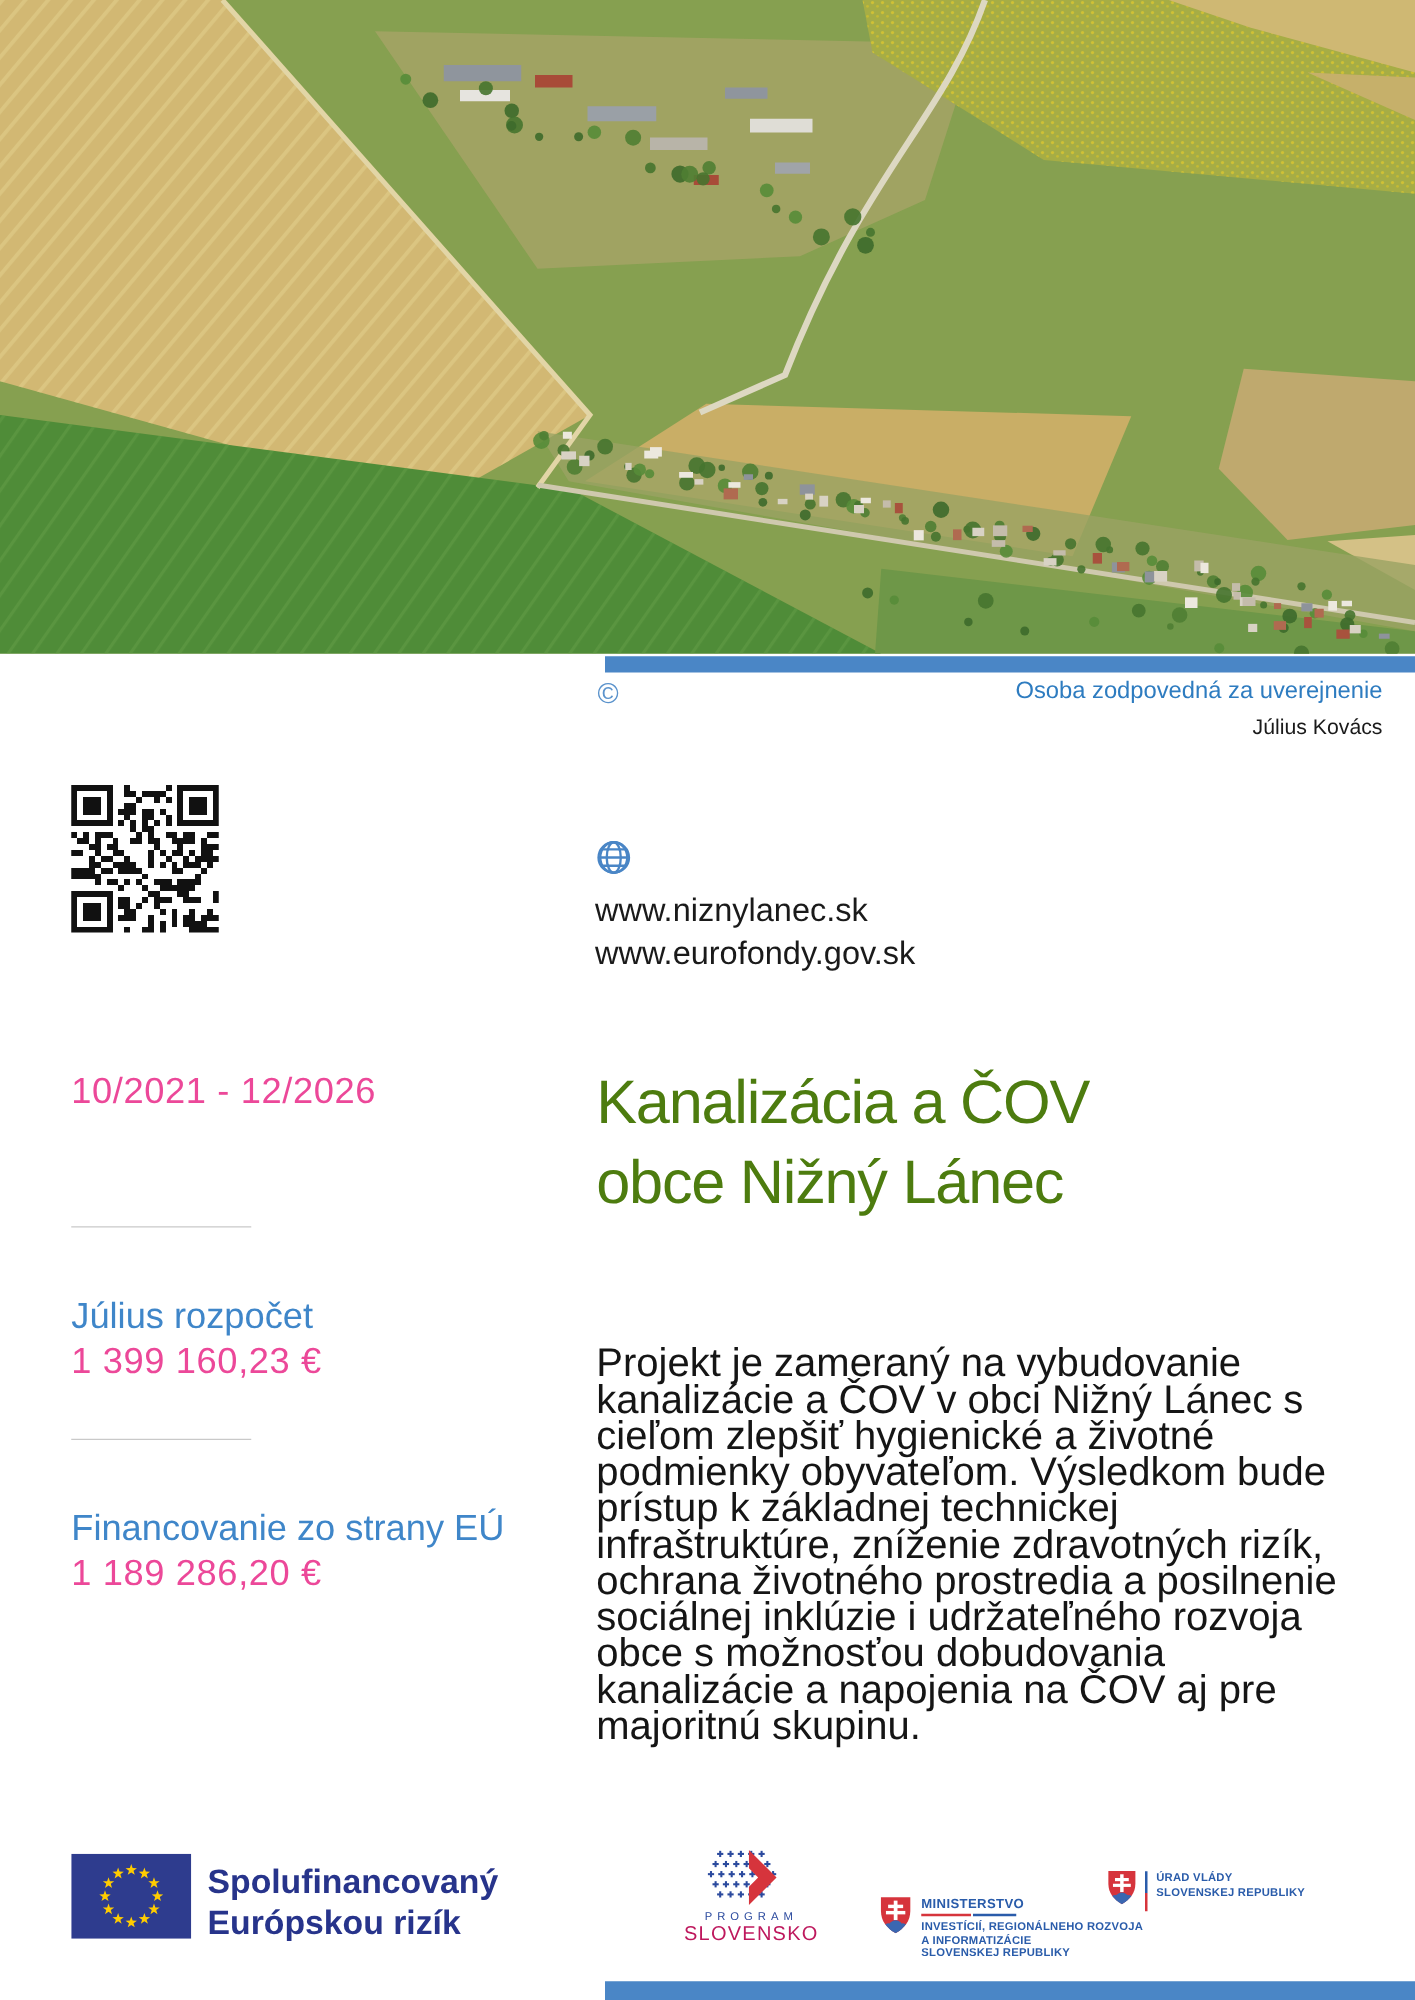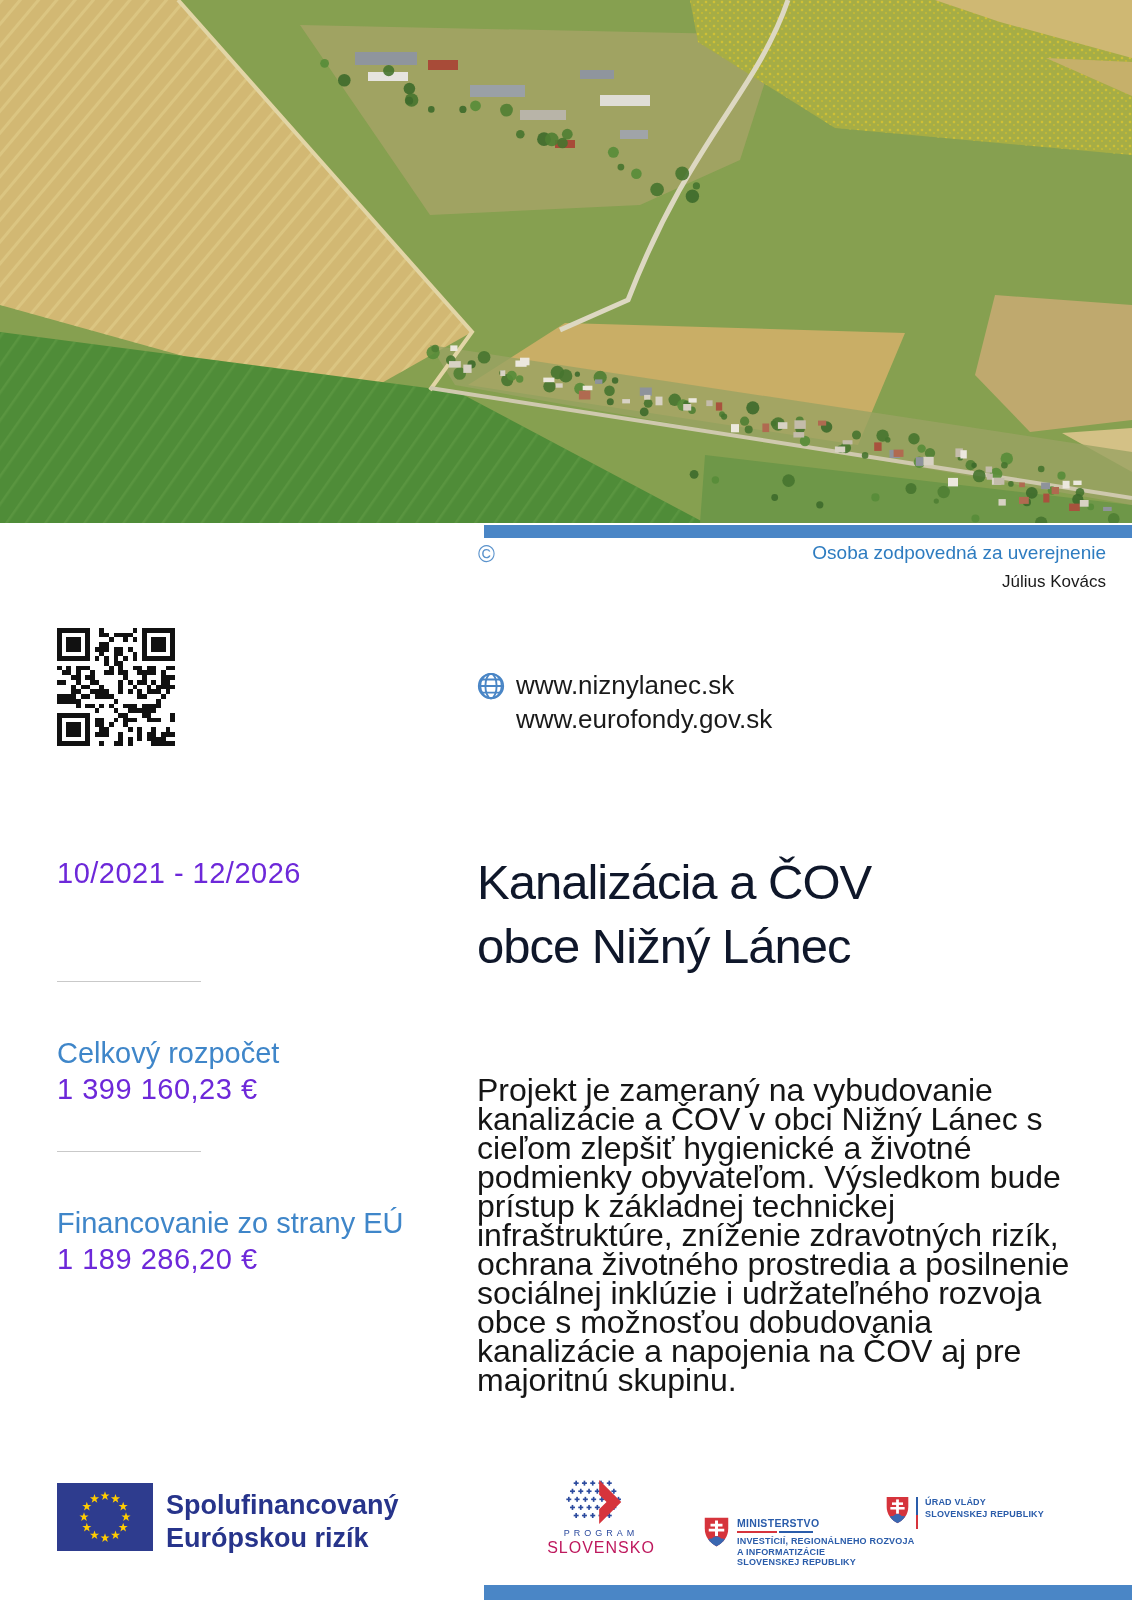--- a/index.html
+++ b/index.html
@@ -16,35 +16,35 @@
   .accent-bar.bottom{top:1585px;height:15px;}
 
   
   .copyright{position:absolute;left:478px;top:541px;font-size:23px;color:#5b93cc;}
   .publisher{position:absolute;right:26px;top:542px;text-align:right;}
   .publisher-label{font-size:19px;color:#2e7cc0;text-align:center;}
   .publisher-name{font-size:17px;color:#1a1a1a;margin-top:8px;}
 
   
   .qr{position:absolute;left:57px;top:628px;width:118px;height:118px;}
-  .links{position:absolute;left:476px;top:668px;display:flex;gap:10px;}
+  .links{position:absolute;left:476px;top:668px;display:flex;gap:10px;flex-direction:column;}
   .globe{width:30px;height:30px;margin-top:3px;flex:0 0 auto;}
   .url{font-size:26px;line-height:34px;color:#1a1a1a;white-space:nowrap;}
 
   
   .info-item{position:absolute;left:57px;width:380px;}
   .info-label{font-size:29px;line-height:34px;color:#3f86c9;}
-  .info-value{font-size:29px;line-height:34px;color:#6d28d9;margin-top:2px;letter-spacing:.5px;}
+  .info-value{font-size:29px;line-height:34px;color:#ec4899;margin-top:2px;letter-spacing:.5px;}
   #info-0{top:854px;} #info-1{top:1036px;} #info-2{top:1206px;}
   .divider{position:absolute;left:57px;width:144px;border-top:1px solid #c9c9c9;}
   #div-0{top:981px;} #div-1{top:1151px;}
 
   
   .title{position:absolute;left:477px;top:850px;width:650px;
-         font-size:49px;line-height:64px;letter-spacing:-1px;color:#0f172a;}
+         font-size:49px;line-height:64px;letter-spacing:-1px;color:#4d7c0f;}
   .description{position:absolute;left:477px;top:1076px;width:620px;
          font-size:32px;line-height:29px;color:#151515;}
 
   
   .eu-flag{position:absolute;left:57px;top:1483px;width:96px;height:68px;}
   .eu-caption{position:absolute;left:166px;top:1489px;font-size:27px;line-height:33px;
               font-weight:bold;color:#27348b;}
   .program{position:absolute;left:543px;top:1479px;width:116px;text-align:center;}
   .program svg{display:block;margin:0 auto;}
   .program-top{font-size:9px;letter-spacing:4px;color:#2b4a9e;margin-top:3px;}
@@ -615,21 +615,21 @@
       <div class="url">www.niznylanec.sk</div>
       <div class="url">www.eurofondy.gov.sk</div>
     </div>
   </div>
 
   <div class="info-item" id="info-0">
     <div class="info-value">10/2021 - 12/2026</div>
   </div>
   <div class="divider" id="div-0"></div>
   <div class="info-item" id="info-1">
-    <div class="info-label">Celkový rozpočet</div>
+    <div class="info-label">Július rozpočet</div>
     <div class="info-value">1 399 160,23 €</div>
   </div>
   <div class="divider" id="div-1"></div>
   <div class="info-item" id="info-2">
     <div class="info-label">Financovanie zo strany EÚ</div>
     <div class="info-value">1 189 286,20 €</div>
   </div>
 
   <div class="title">
     <div>Kanalizácia a ČOV</div>

